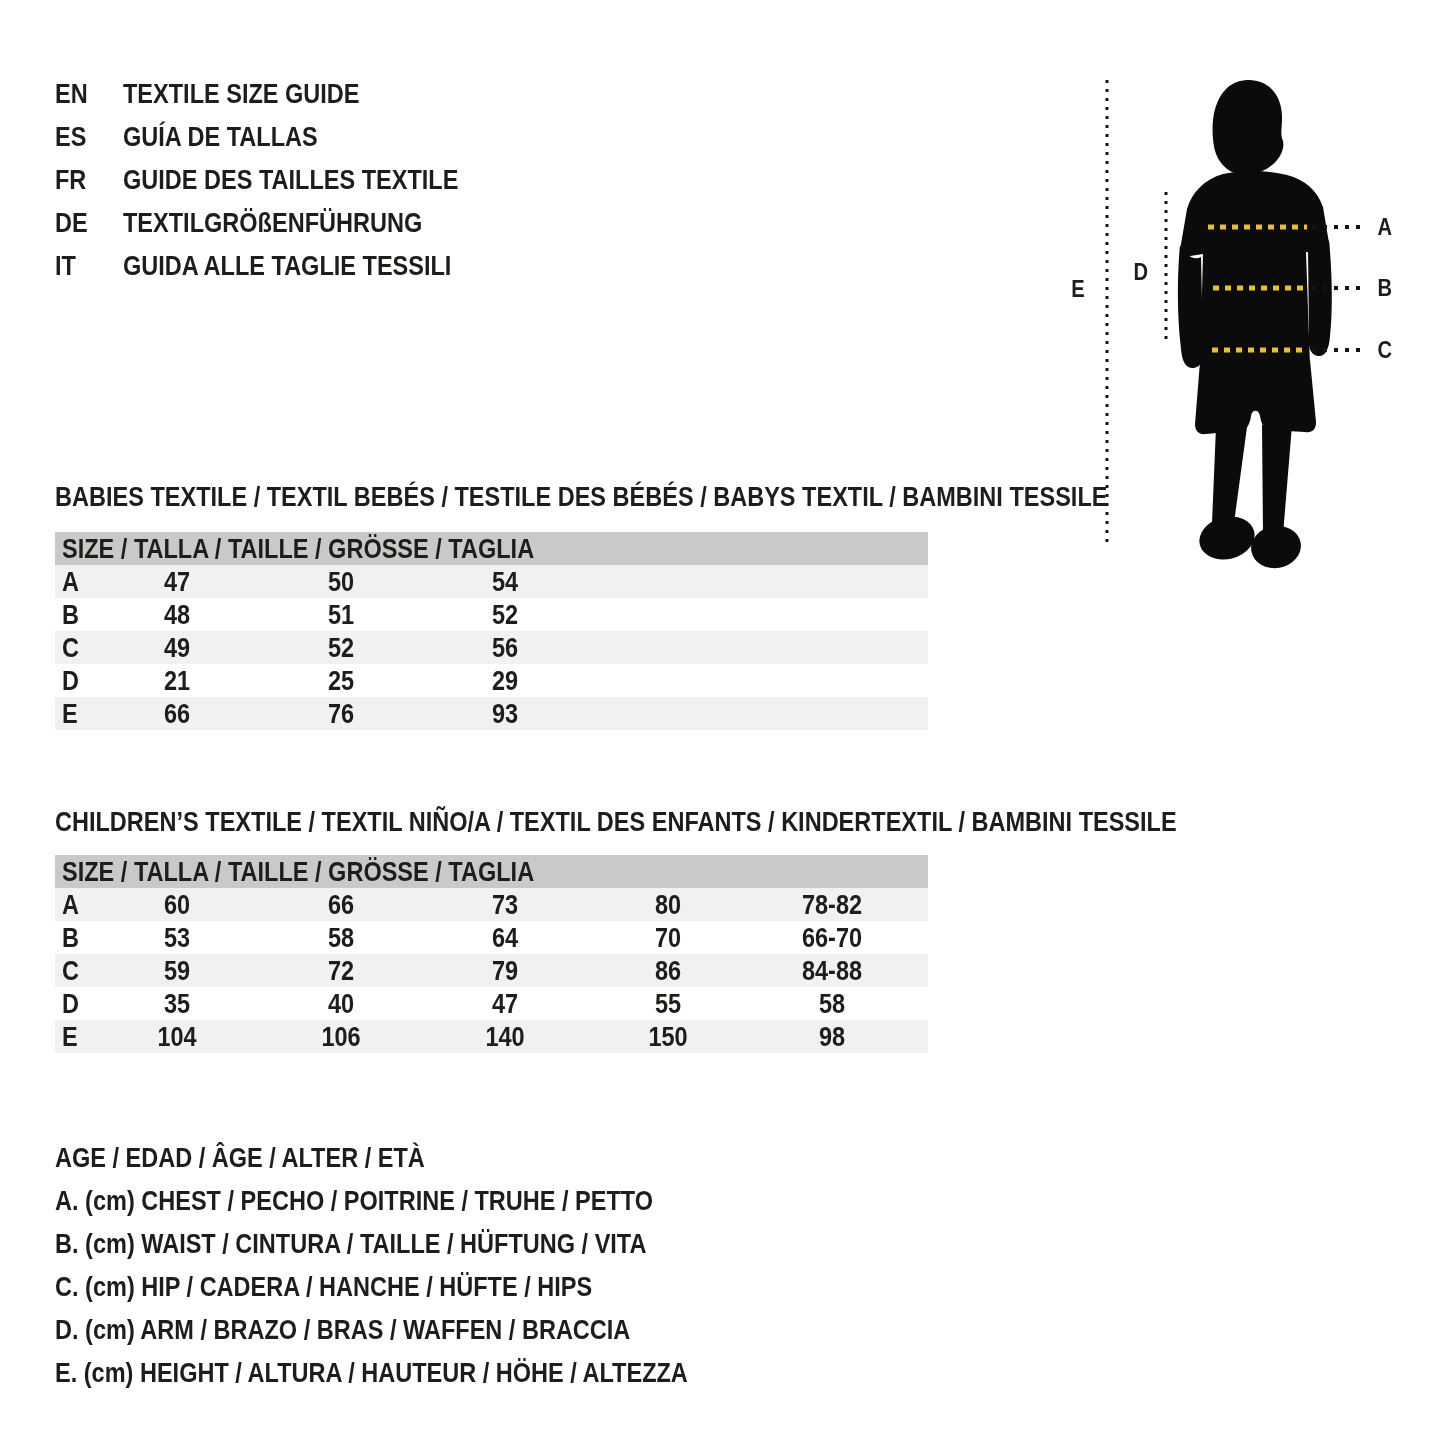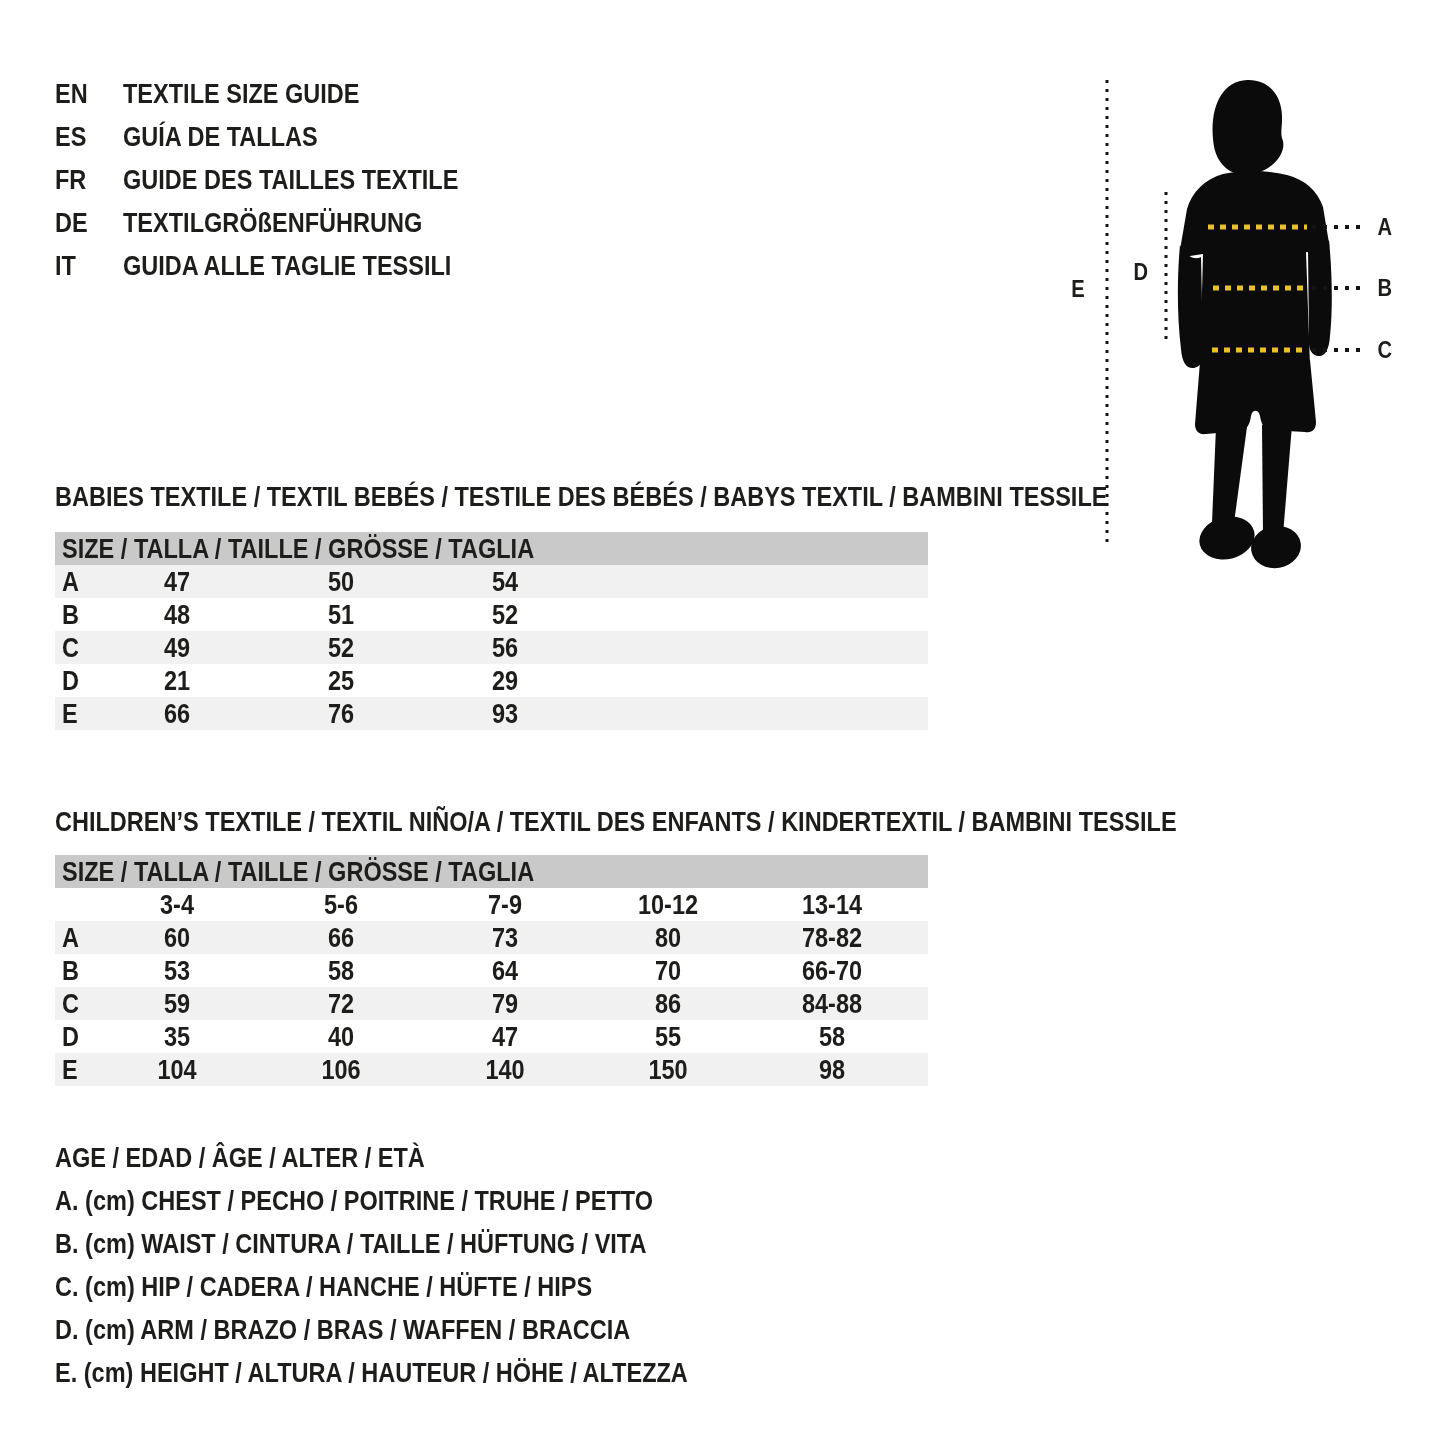--- a/index.html
+++ b/index.html
@@ -150,27 +150,20 @@
       <span class="cell c1">76</span>
       <span class="cell c2">93</span>
     </div>
   </section>
 
   <div class="sec-title" style="top:805px">CHILDREN’S TEXTILE / TEXTIL NIÑO/A / TEXTIL DES ENFANTS / KINDERTEXTIL / BAMBINI TESSILE</div>
   <section class="table" style="top:855px">
     <div class="band">
       <span class="sqi">SIZE / TALLA / TAILLE / GRÖSSE / TAGLIA</span>
     </div>
-    <div class="trow">
-      <span class="cell c0">3-4</span>
-      <span class="cell c1">5-6</span>
-      <span class="cell c2">7-9</span>
-      <span class="cell c3">10-12</span>
-      <span class="cell c4">13-14</span>
-    </div>
     <div class="trow stripe">
       <span class="lab">A</span>
       <span class="cell c0">60</span>
       <span class="cell c1">66</span>
       <span class="cell c2">73</span>
       <span class="cell c3">80</span>
       <span class="cell c4">78-82</span>
     </div>
     <div class="trow">
       <span class="lab">B</span>

